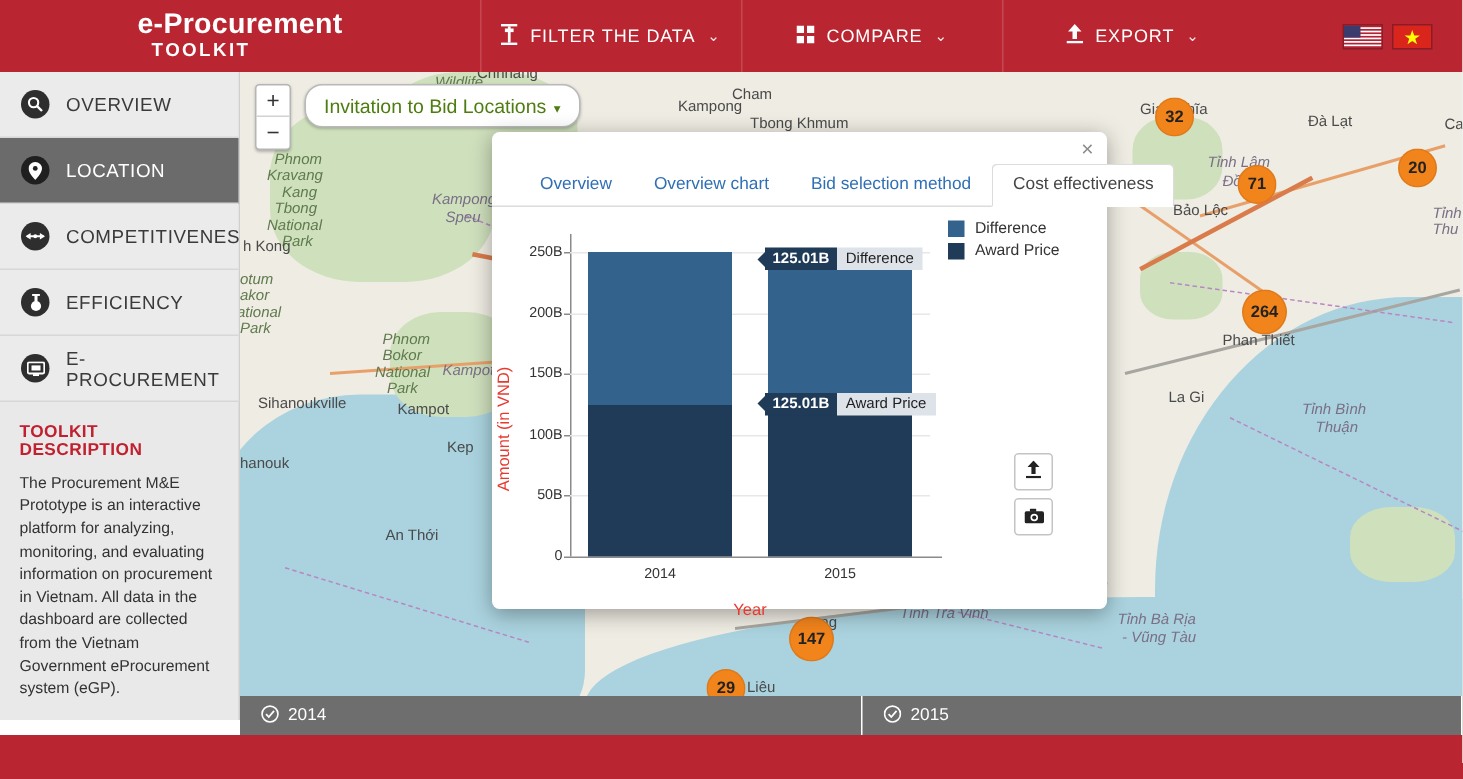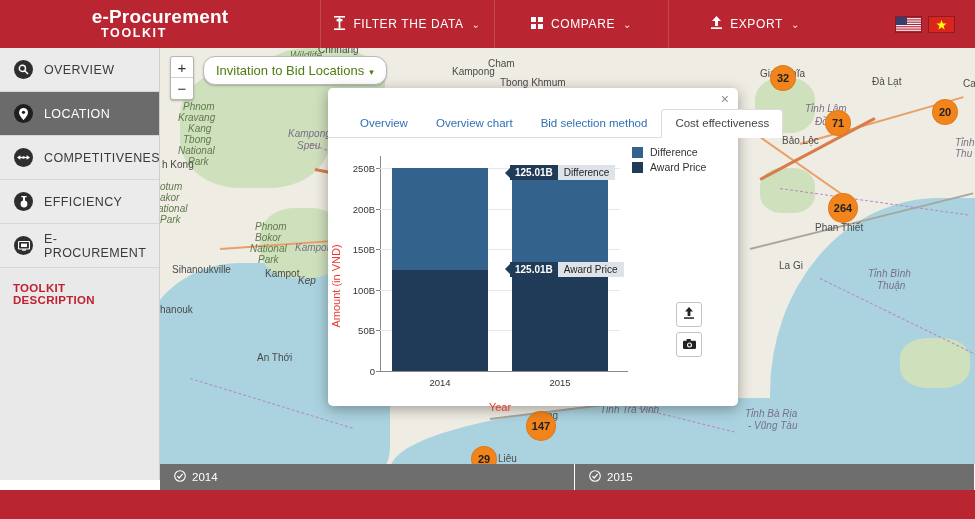--- a/index.html
+++ b/index.html
@@ -287,20 +287,21 @@
           <rect x="0.5" y="0.5" width="11" height="7.5" rx="1" fill="none" stroke="#fff" stroke-width="1.2"></rect>
           <rect x="3" y="2.6" width="6" height="3.4" fill="#fff"></rect>
           <rect x="4" y="8.4" width="4" height="1.3" fill="#fff"></rect>
         </svg>
     </span>
     <span>E-PROCUREMENT</span>
   </div>
 
   <div class="desc">
     <h4>TOOLKIT DESCRIPTION</h4>
+    <p>The Procurement M&amp;E Prototype is an interactive platform for analyzing, monitoring, and evaluating information on procurement in Vietnam. All data in the dashboard are collected from the Vietnam Government eProcurement system (eGP).</p>
   </div>
 </div>
 <div class="scroll-left"></div>
 
 <div class="map">
   <div class="land"></div>
 
   <div class="sea" style="left:-20px; top:215px; width:250px; height:230px; border-radius:40% 30% 20% 10%;"></div>
   <div class="sea" style="left:230px; top:350px; width:620px; height:120px; border-radius:60% 10% 0 0;"></div>
   <div class="sea" style="left:610px; top:150px; width:260px; height:300px; border-radius:65% 0 0 25%;"></div>
@@ -350,21 +351,21 @@
       <div class="mlabel green-l" style="left: 0px; top: 144px; font-style: italic;">akor</div>
       <div class="mlabel green-l" style="left: -2px; top: 155px;">ational</div>
       <div class="mlabel green-l" style="left: 0px; top: 166px;">Park</div>
       <div class="mlabel green-l" style="left: 95px; top: 173px;">Phnom</div>
       <div class="mlabel green-l" style="left: 95px; top: 184px;">Bokor</div>
       <div class="mlabel green-l" style="left: 90px; top: 195px;">National</div>
       <div class="mlabel green-l" style="left: 98px; top: 206px;">Park</div>
       <div class="mlabel" style="left: 135px; top: 194px;">Kampot</div>
       <div class="mlabel dark" style="left: 105px; top: 220px;">Kampot</div>
       <div class="mlabel dark" style="left: 12px; top: 216px;">Sihanoukville</div>
-      <div class="mlabel dark" style="left: 138px; top: 227px; font-style: italic;">Kep</div>
+      <div class="mlabel dark" style="left: 138px; top: 245px;">Kep</div>
       <div class="mlabel dark" style="left: 0px; top: 256px;">hanouk</div>
       <div class="mlabel dark" style="left: 97px; top: 304px;">An Thới</div>
       <div class="mlabel dark" style="left: 600px; top: 20px;">Gia Nghĩa</div>
       <div class="mlabel dark" style="left: 712px; top: 28px;">Đà Lạt</div>
       <div class="mlabel dark" style="left: 803px; top: 30px;">Car</div>
       <div class="mlabel" style="left: 645px; top: 55px;">Tỉnh Lâm</div>
       <div class="mlabel" style="left: 655px; top: 68px;">Đồng</div>
       <div class="mlabel dark" style="left: 622px; top: 87px;">Bảo Lộc</div>
       <div class="mlabel" style="left: 795px; top: 89px;">Tỉnh</div>
       <div class="mlabel" style="left: 795px; top: 100px;">Thu</div>

